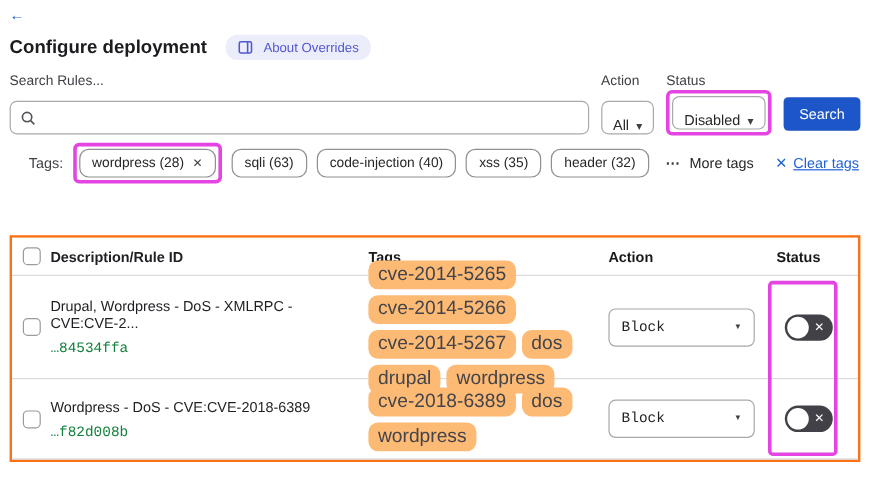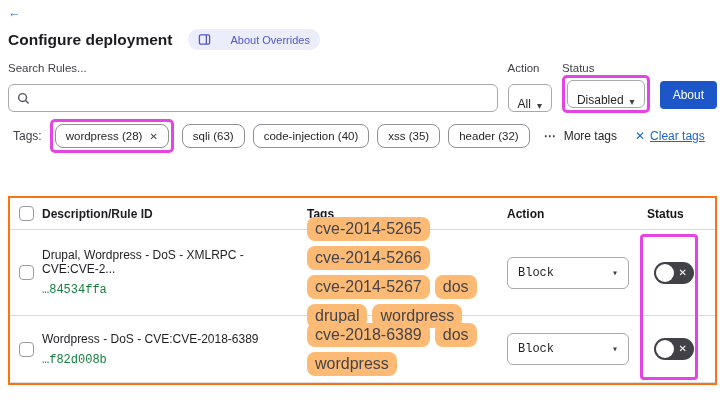--- a/index.html
+++ b/index.html
@@ -6,41 +6,41 @@
   body { font-family:"Liberation Sans", sans-serif; background:#fff; }
   .page { position:relative; width:725px; height:406px; background:#fff; overflow:hidden; color:#1f1f23; }
 
   
   .back-link { position:absolute; top:6px; left:8px; display:flex; align-items:center; gap:5px;
     color:#1e63d6; font-size:12.5px; text-decoration:none; cursor:pointer; }
 
   
   .title-row { position:absolute; top:29px; left:8px; display:flex; align-items:center; gap:16px; }
   .page-title { font-size:15.5px; font-weight:bold; color:#1c1c20; }
-  .badge { display:flex; align-items:center; gap:19px; background:#ecedfb; color:#5157cf;
+  .badge { display:flex; align-items:center; gap:8px; background:#ecedfb; color:#5157cf;
     font-size:11px; padding:4px 10px; border-radius:10px; cursor:pointer; }
 
   
   .filter-row { position:absolute; top:62px; left:8px; right:8px; display:flex; gap:10px; align-items:flex-start; }
   .fgroup { display:flex; flex-direction:column; }
   .fgroup.grow { flex:1; }
   .flabel { font-size:11.5px; color:#3f3f46; margin-bottom:10px; }
   .flabel.tight { margin-bottom:1px; }
   .search-box { display:flex; align-items:center; gap:6px; height:28px; border:1px solid #a8a8ae;
     border-radius:6px; background:#fff; padding:0 8px; }
   .search-box input { border:none; outline:none; flex:1; font-size:12px; font-family:"Liberation Sans",sans-serif; background:transparent; }
   .select-like { display:flex; align-items:flex-end; gap:6px; height:28px; border:1px solid #a8a8ae;
     border-radius:6px; background:#fff; padding:0 9px; font-size:12px; color:#27272a; cursor:pointer; white-space:nowrap; }
   .caret { font-size:10px; color:#3f3f46; }
   .annotate { border:3px solid #e445e2; border-radius:5px; padding:2px; }
   .search-btn { margin-top:19px; height:28px; padding:0 13px; background:#1d56c8; color:#fff;
     font-size:12px; border:none; border-radius:4px; cursor:pointer; font-family:"Liberation Sans",sans-serif; }
 
   
-  .tags-row { position:absolute; top:119px; left:13px; display:flex; align-items:center; gap:8px; }
+  .tags-row { position:absolute; top:119px; left:24px; display:flex; align-items:center; gap:8px; }
   .tags-label { font-size:12px; color:#3f3f46; }
   .tag-pill { display:flex; align-items:center; gap:7px; border:1px solid #8f8f96; border-radius:8px;
     background:#fff; padding:5px 10px; font-size:11.5px; color:#27272a; cursor:pointer; white-space:nowrap; }
   .tag-pill .x { font-size:10px; color:#3f3f46; }
   .more-tags { display:flex; align-items:center; gap:7px; font-size:12px; color:#27272a; margin-left:6px; cursor:pointer; }
   .dots { letter-spacing:1px; font-weight:bold; color:#3f3f46; }
   .clear-tags { display:flex; align-items:center; gap:5px; color:#1e63d6; font-size:12px; margin-left:10px; cursor:pointer; }
   .clear-tags .lbl { text-decoration:underline; }
 
   
@@ -116,21 +116,21 @@
     <div class="fgroup">
       <div class="flabel tight">Status</div>
       <div class="annotate">
         <div class="select-like">
           <span>Disabled</span>
           <span class="caret">▾</span>
         </div>
       </div>
     </div>
 
-    <button class="search-btn">About</button>
+    <button class="search-btn">Search</button>
   </div>
 
   <div class="tags-row">
     <span class="tags-label">Tags:</span>
 
     <div class="annotate">
       <div class="tag-pill">
         <span>wordpress (28)</span>
         <span class="x">✕</span>
       </div>

